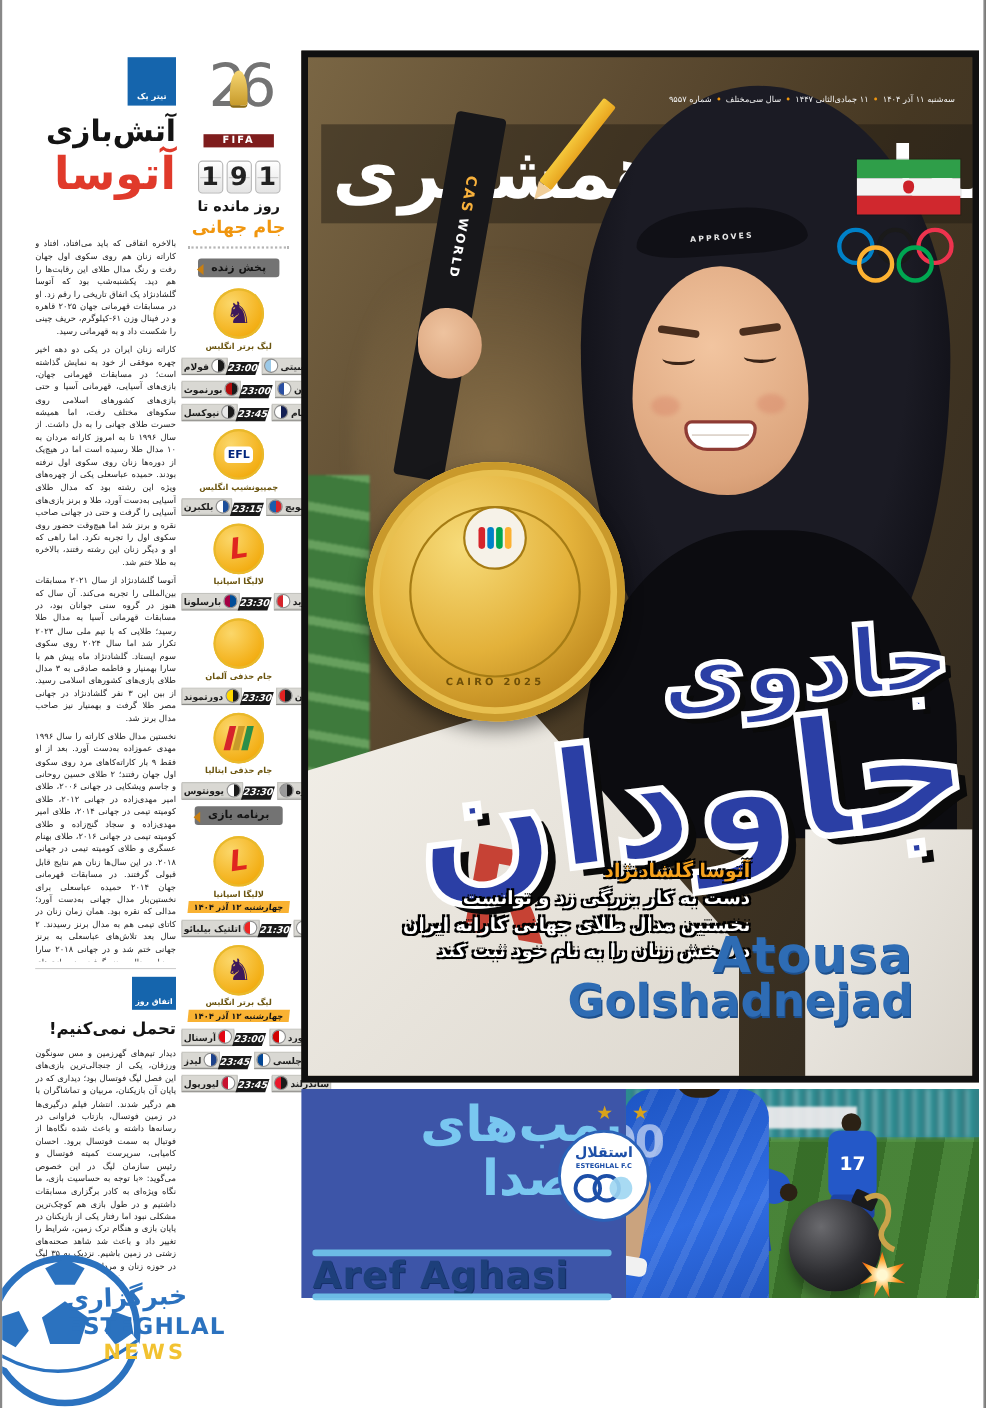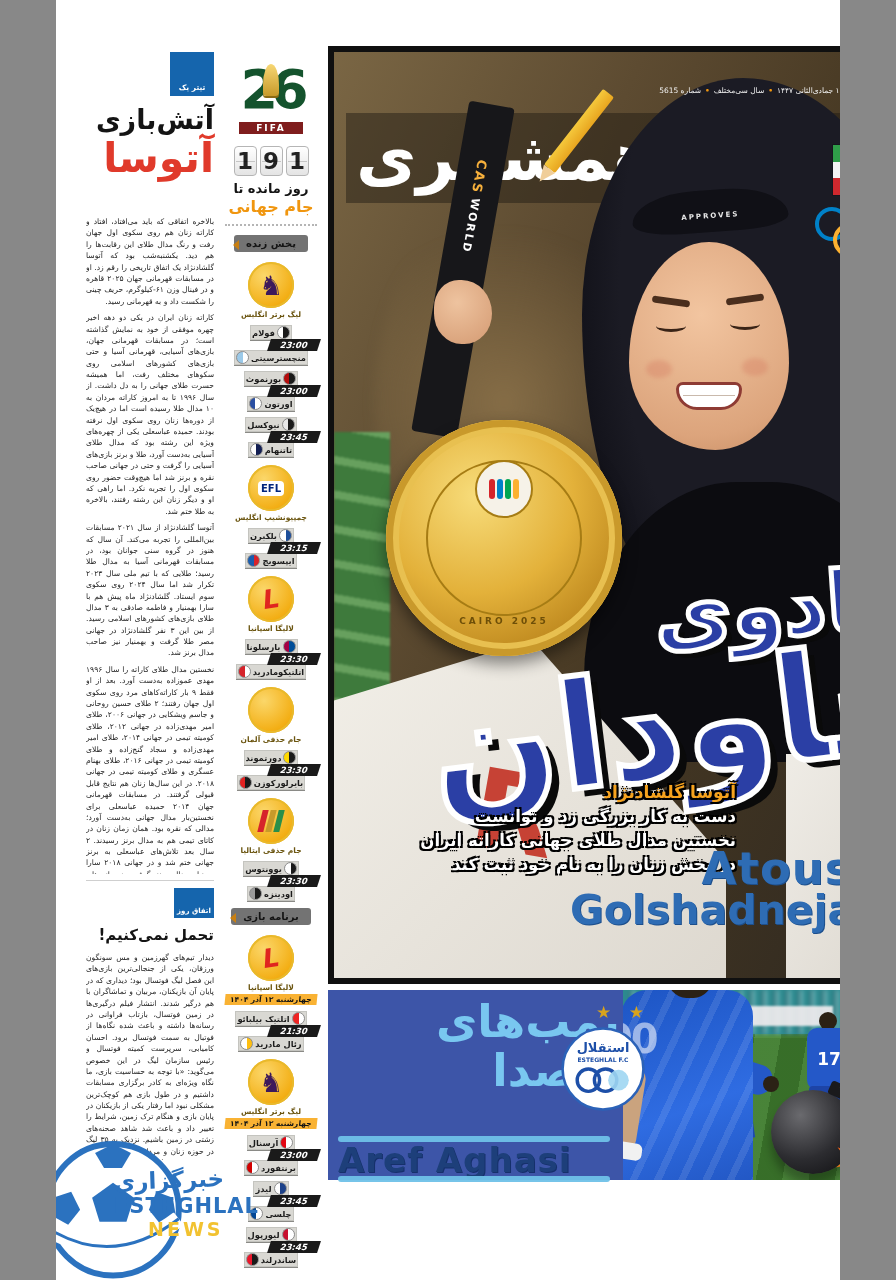--- a/index.html
+++ b/index.html
@@ -1,17 +1,17 @@
 <!DOCTYPE html>
 <html lang="fa"><head>
 <meta charset="utf-8">
 <style>
   html,body{margin:0;padding:0;background:#888;}
   *{box-sizing:border-box;font-family:"DejaVu Sans",sans-serif;}
-  .page{position:relative;width:784px;height:1280px;background:#fff;margin:0 auto;overflow:hidden;}
+  .page{position:relative;width:892px;height:1280px;background:#fff;margin:0 auto;overflow:hidden;}
 
   
   .left-top{position:absolute;left:30px;top:52px;width:128px;direction:rtl;}
   .kicker-badge{width:44px;height:44px;background:#1565ad;color:#fff;font-size:7.5px;font-weight:bold;
     display:flex;align-items:flex-end;justify-content:center;padding-bottom:4px;margin-right:0;margin-left:auto;direction:rtl;}
   .hl-black{font-size:27px;font-weight:900;color:#141414;text-align:right;line-height:1.15;margin-top:8px;}
   .hl-red{font-size:41px;font-weight:900;color:#e03a2b;text-align:right;line-height:1.05;margin-top:2px;}
   .left-paras{position:absolute;left:30px;top:216px;width:128px;height:658px;overflow:hidden;
     direction:rtl;text-align:justify;font-size:7.6px;line-height:1.5;color:#222;}
   .left-paras p{margin:0 0 5px 0;}
@@ -27,21 +27,21 @@
   
   .watermark{position:absolute;left:-12px;top:1138px;width:250px;height:142px;z-index:9;}
   .wm-text{position:absolute;left:70px;top:28px;width:175px;}
   .wm-script{color:#2b72bf;font-size:23px;font-weight:900;direction:rtl;text-align:left;transform:rotate(-2deg);}
   .wm-en{color:#2b72bf;font-size:21px;font-weight:900;letter-spacing:1px;margin-top:2px;}
   .wm-news{color:#f2c230;font-size:19px;font-weight:900;letter-spacing:3px;margin-left:34px;}
 
   
   .mid-col{position:absolute;left:163px;top:52px;width:104px;display:flex;flex-direction:column;align-items:center;}
   .fifa-logo{width:74px;height:88px;position:relative;display:flex;flex-direction:column;align-items:center;}
-  .fifa-num{font-size:54px;font-weight:700;color:#14532d;letter-spacing:-7px;line-height:.95;margin-top:12px;}
+  .fifa-num{font-size:54px;font-weight:400;color:#737373;letter-spacing:-7px;line-height:.95;}
   .fifa-trophy{position:absolute;top:12px;left:50%;transform:translateX(-50%);width:16px;height:32px;
     background:linear-gradient(#f7d774,#c79a2a);border-radius:50% 50% 20% 20%/65% 65% 12% 12%;box-shadow:0 2px 0 #8a6a14;}
   .fifa-org{position:absolute;bottom:6px;background:#7f1d1d;color:#fff;font-size:9px;font-weight:900;
     padding:1px 17px;letter-spacing:2px;}
   .flip{display:flex;gap:3px;justify-content:center;margin-top:6px;}
   .digit{width:23px;height:30px;background:linear-gradient(#ffffff,#e4e4e4);border:1px solid #b5b5b5;border-radius:4px;
     font-size:23px;font-weight:900;color:#222;display:flex;align-items:center;justify-content:center;position:relative;}
   .digit::after{content:"";position:absolute;left:1px;right:1px;top:50%;height:1px;background:rgba(0,0,0,.18);}
   .cnt1{font-size:13px;font-weight:900;color:#141414;direction:rtl;margin-top:5px;}
   .cnt2{font-size:16px;font-weight:900;color:#f0960f;direction:rtl;margin-top:1px;}
@@ -58,21 +58,21 @@
   .efl-box{background:#fff;border-radius:4px;padding:2px 3px;font-size:10px;font-weight:900;color:#00257d;}
   .ll-mark{color:#e0251f;font-size:26px;font-weight:900;font-style:italic;transform:rotate(-8deg);display:block;}
   .dfb .bowl{width:16px;height:11px;background:#b8860b;border-radius:0 0 9px 9px;margin:0 auto;}
   .dfb .stem{width:4px;height:6px;background:#b8860b;margin:0 auto;}
   .dfb .foot{width:12px;height:3px;background:#b8860b;margin:0 auto;}
   .ci{display:flex;gap:2px;transform:skewX(-14deg);}
   .ci i{width:6px;height:22px;display:block;}
   .fx-caption{font-size:7.5px;font-weight:900;color:#6b5510;margin-top:2px;direction:rtl;text-align:center;white-space:nowrap;}
   .fx-date{background:#f9b233;color:#141414;font-size:7.5px;font-weight:900;padding:1px 5px;margin-top:2px;
     direction:rtl;transform:skewX(-6deg);white-space:nowrap;}
-  .fx-pair{display:flex;flex-direction:column;width:104px;margin-top:6px;align-items:center;}
+  .fx-pair{display:flex;flex-direction:row;width:104px;margin-top:6px;}
   .fx-row{display:flex;align-items:center;background:#d9d8d3;height:15px;padding:0 2px;gap:2px;
     box-shadow:0 1px 0 #8a8a86, inset 0 0 0 1px #c4c4bf;}
   .fx-name{flex:1;text-align:right;font-size:8.3px;font-weight:bold;color:#1c1c1c;direction:rtl;
     white-space:nowrap;overflow:hidden;}
   .fx-crest{width:13px;height:13px;border-radius:50%;border:1px solid #8d8d8d;flex:none;}
   .fx-time{align-self:flex-end;width:50px;margin:-1px 4px -1px 0;background:#1a1a1a;color:#fff;font-size:8.5px;
     font-weight:bold;text-align:center;transform:skewX(-18deg);line-height:12px;height:12px;z-index:1;}
 
   
   .cover{position:absolute;left:272px;top:46px;width:616px;height:938px;background:#3a3226;
@@ -436,21 +436,21 @@
     <div class="ph-bg"></div>
     <div class="ph-glow"></div>
 
     <div class="date-line" id="date-line">
         <span>سه‌شنبه ۱۱ آذر ۱۴۰۴</span>
         <span class="sep">•</span>
         <span>۱۱ جمادی‌الثانی ۱۴۴۷</span>
         <span class="sep">•</span>
         <span>سال سی‌مختلف</span>
         <span class="sep">•</span>
-        <span>شماره 5615</span>
+        <span>شماره ۹۵۵۷</span>
       </div>
 
     <div class="masthead">
       <span class="mast-word">همشهری</span>
       <span class="mast-word" style="position:relative;">
         <span>تماشاگر</span>
         <span class="pencil"></span>
       </span>
     </div>
 

